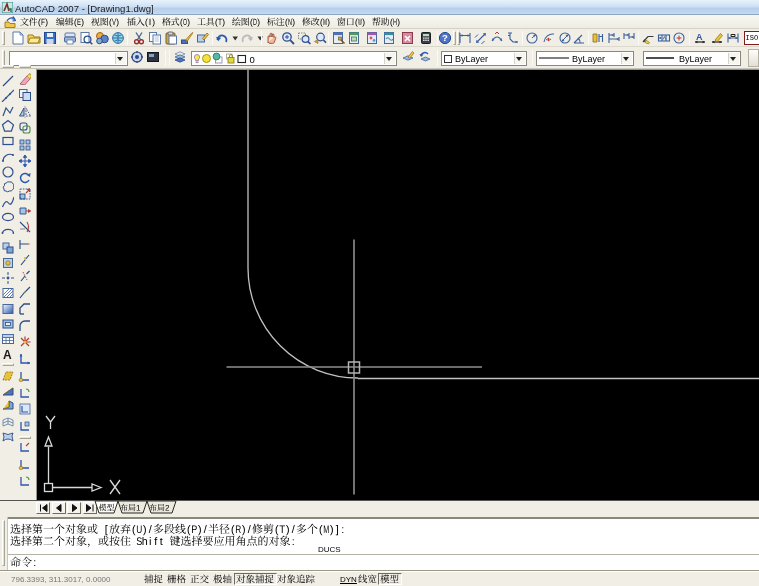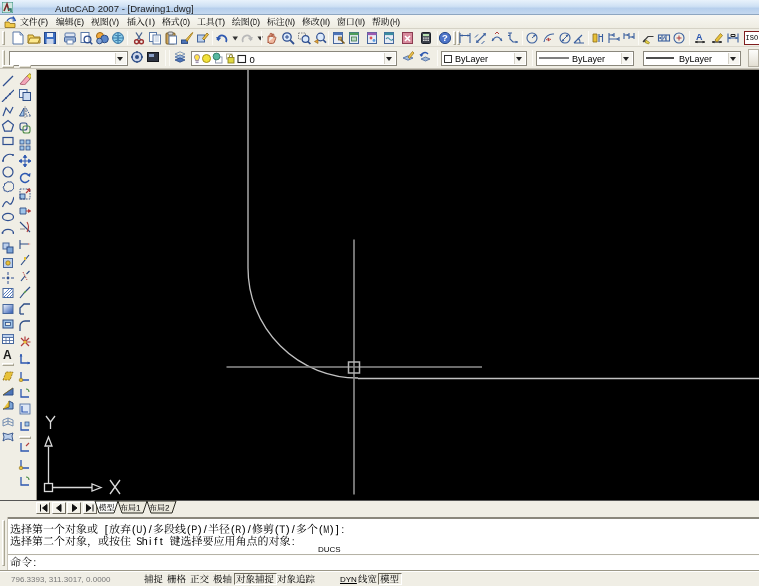--- a/index.html
+++ b/index.html
@@ -1,20 +1,20 @@
 <!DOCTYPE html>
 <html><head><meta charset="utf-8"><style>*{margin:0;padding:0;box-sizing:border-box}body{width:759px;height:586px;position:relative;overflow:hidden;font-family:"Liberation Sans",sans-serif;background:#f0eee5}.gripv{position:absolute;width:3px;border-left:1px solid #fff;border-top:1px solid #fff;border-right:1px solid #a9a593;border-bottom:1px solid #a9a593;background:#e3e0d5}.griph{position:absolute;height:3px;border-left:1px solid #fff;border-top:1px solid #fff;border-right:1px solid #a9a593;border-bottom:1px solid #a9a593;background:#e3e0d5}.sep{position:absolute;width:1px;background:#b9b5a8;border-right:1px solid #fbfaf6}.cbtn{position:absolute;right:1px;top:1px;bottom:1px;width:11px;background:#f6f5f0;border-left:1px solid #d5d2c8}.carr{position:absolute;right:4px;top:50%;margin-top:-1.5px;width:0;height:0;border:3.5px solid transparent;border-top:4.5px solid #222}</style></head><body>
 <div style="position:absolute;left:0px;top:0px;width:759px;height:15px;background:linear-gradient(#e8f2fb,#cfe1f4 45%,#b7cfec 60%,#c4d8ef);border-bottom:1px solid #8ea6c1"></div>
 <svg style="position:absolute;left:2px;top:2px;" width="11" height="11">
     <rect x="0" y="0" width="11" height="11" fill="#cfe6df"></rect>
     <rect x="0" y="0" width="11" height="11" fill="none" stroke="#2a8a78" stroke-width="1"></rect>
     <path d="M2 9 L5 2 L7 9" stroke="#7c2a2a" stroke-width="1.6" fill="none"></path>
     <path d="M6 7 L9 7 L9 10" stroke="#1f6e5e" stroke-width="1.4" fill="none"></path>
   </svg>
-<div style="position:absolute;left:15px;top:3px;font:9.6px 'Liberation Sans', sans-serif;color:#1c1c1c;white-space:pre;margin-left:40px;">AutoCAD 2007 - [Drawing1.dwg]</div>
+<div style="position:absolute;left:15px;top:3px;font:9.6px 'Liberation Sans', sans-serif;color:#1c1c1c;white-space:pre;">AutoCAD 2007 - [Drawing1.dwg]</div>
 <div style="position:absolute;left:0px;top:15px;width:759px;height:14px;background:linear-gradient(#f8f7f2,#eeece2);border-bottom:1px solid #d5d2c6"></div>
 <svg style="position:absolute;left:4px;top:16px;" width="12" height="12">
     <path d="M1 6 h4 l1 1.5 h5 v4 h-10 z" fill="#f0c94a" stroke="#8c6b14" stroke-width="0.8"></path>
     <path d="M3 5 q2 -4 7 -3 l-1 -1.5 M10 2 l1.5 2.5 -3 0.5" fill="none" stroke="#2c57b0" stroke-width="1.2"></path>
     <path d="M7 3 l3 -1 1 2 z" fill="#2c57b0"></path>
   </svg>
 <svg style="position:absolute;left:20px;top:15.5px;" width="30.400000000000006" height="12">
     <g transform="translate(0 9)">
       <use href="#g0" transform="translate(-0.10 0.00) scale(0.00900 -0.00900)" fill="#000"></use>
       <use href="#g1" transform="translate(8.70 0.00) scale(0.00900 -0.00900)" fill="#000"></use>

